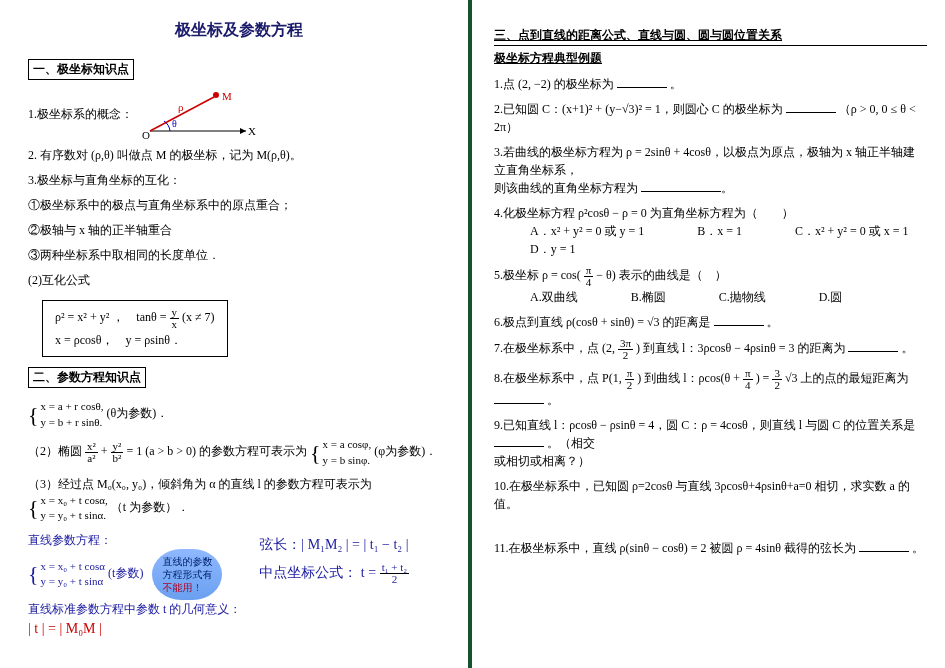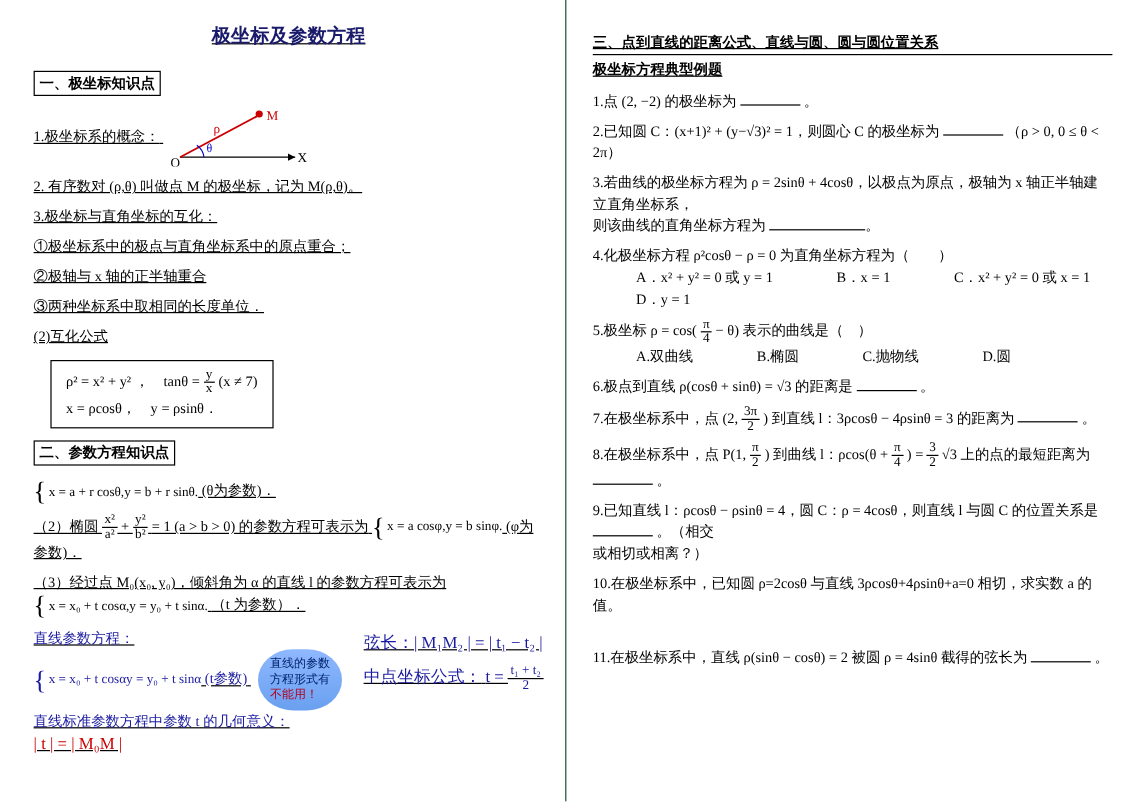--- a/index.html
+++ b/index.html
@@ -14,21 +14,21 @@
     }
     .page {
       display: flex;
       width: 945px;
       height: 668px;
     }
     .column {
       padding: 20px 18px 10px 28px;
       position: relative;
     }
-    .col-left { width: 472px; border-right: 1px solid #14532d; text-decoration: underline; }
+    .col-left { width: 472px; border-right: 4px solid #14532d; }
     .col-right { width: 473px; padding-left: 22px; }
     .title {
       text-align: center;
       font-size: 16px;
       font-weight: bold;
       color: #1a1a6a;
       font-family: "SimHei", "黑体", sans-serif;
       margin-bottom: 12px;
     }
     .section-head {
@@ -76,21 +76,21 @@
       align-items: center;
       vertical-align: middle;
     }
     .brace-block .brace {
       font-size: 22px;
       line-height: 1;
       margin-right: 2px;
     }
     .brace-block .eqs {
       display: flex;
-      flex-direction: row;
+      flex-direction: column;
       font-size: 11px;
       line-height: 1.4;
     }
     .frac {
       display: inline-flex;
       flex-direction: column;
       align-items: center;
       vertical-align: middle;
       font-size: 11px;
       line-height: 1;

